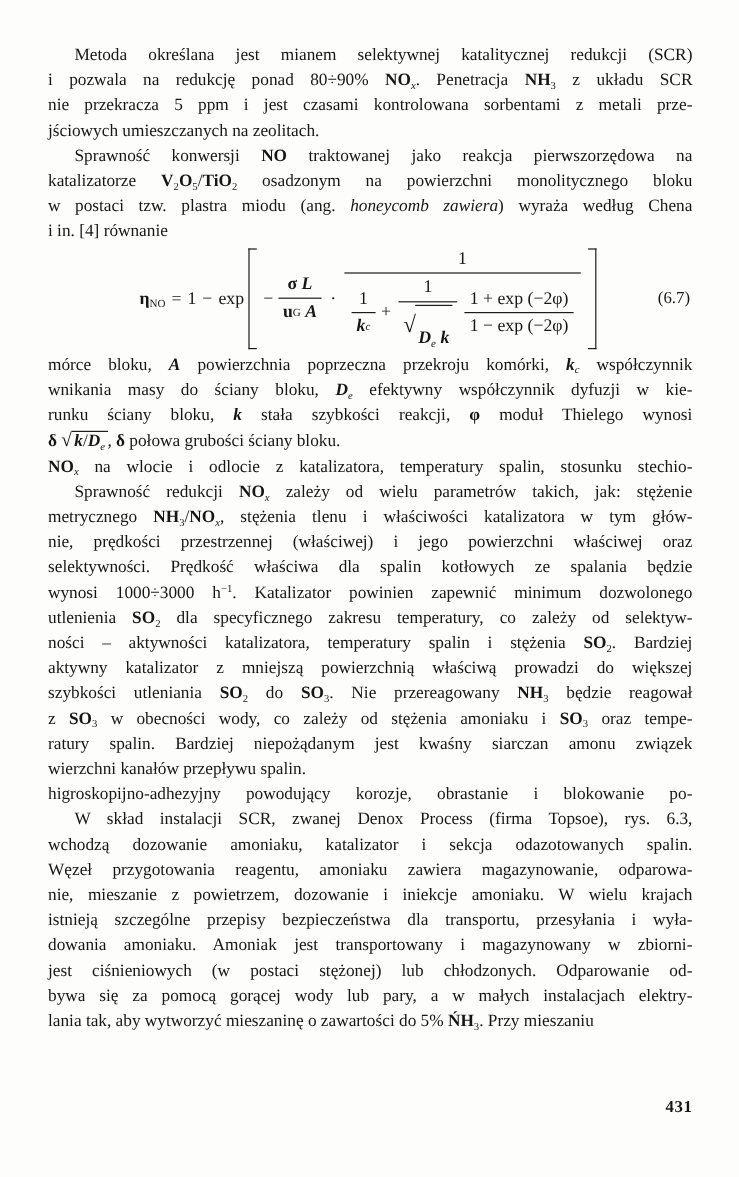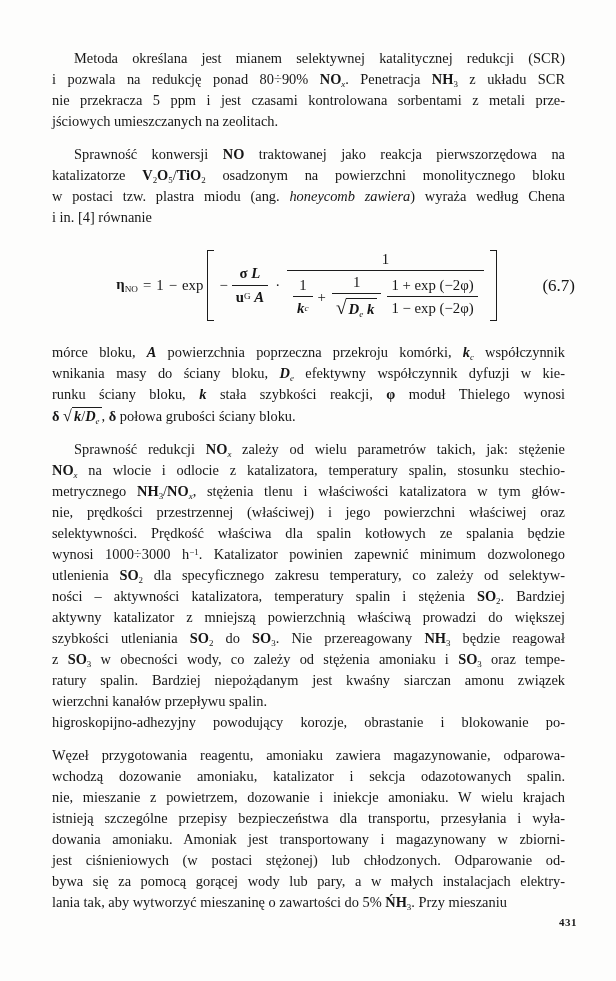--- a/index.html
+++ b/index.html
@@ -9,21 +9,21 @@
     font-family:"Liberation Serif", serif;
     color:#161616;
     position:relative;
     overflow:hidden;
   }
   .page{position:absolute;inset:0;background:#fdfdfc;}
   .text{
     position:absolute;left:40px;top:36px;width:537px;
     font-size:14.4px;line-height:21px;
   }
-  .para{margin:12px;}
+  .para{margin:0;}
   .ln{
     text-align:justify;
     text-align-last:justify;
     -moz-text-align-last:justify;
     white-space:normal;
   }
   .ln.last{text-align-last:left;-moz-text-align-last:left;}
   .ln.ind{text-indent:22px;}
   b{font-weight:bold;}
   i{font-style:italic;}
@@ -54,36 +54,36 @@
     border-bottom:1.3px solid #1c1c1c;
     padding:0 4px 2px;
     display:flex;align-items:flex-end;justify-content:center;
   }
   .fden{
     padding:2px 4px 0;
     display:inline-flex;align-items:center;justify-content:center;
   }
   .denrow{display:inline-flex;align-items:center;gap:2px;}
   .rsign{font-size:1.3em;margin-right:-1px;}
-  .rad{border-top:1.2px solid #1c1c1c;padding:1px 3px 0;}
+  .rad{border-top:1.2px solid #1c1c1c;padding:18px 3px 0;}
   .brk{
     align-self:stretch;width:6px;
     border:1.6px solid #1c1c1c;
     margin:0 4px;
   }
   .brk.l{border-right:none;}
   .brk.r{border-left:none;}
   .eqno{
     position:absolute;right:2px;top:50%;
     transform:translateY(-50%);
-    font-size:17px;
+    font-size:14px;
   }
   .pageno{
     position:absolute;right:39px;top:916px;
-    font-size:11px;font-weight:bold;letter-spacing:0.5px;
+    font-size:14px;font-weight:bold;letter-spacing:0.5px;
   }
 </style>
 </head>
 <body>
 
 <div class="page">
   <div class="text">
 
     <div id="before">
         <div class="para">
@@ -144,38 +144,39 @@
     </div>
 
     <div id="after">
         <div class="para">
           <div class="ln">mórce bloku, <b><i>A</i></b> powierzchnia poprzeczna przekroju komórki, <b><i>k</i></b><sub><i>c</i></sub> współczynnik</div>
           <div class="ln">wnikania masy do ściany bloku, <b><i>D</i></b><sub><i>e</i></sub> efektywny współczynnik dyfuzji w kie-</div>
           <div class="ln">runku ściany bloku, <b><i>k</i></b> stała szybkości reakcji, <b>φ</b> moduł Thielego wynosi</div>
           <div class="ln last"><b>δ</b> <span class="rsx">√</span><span class="ovx"><b><i>k</i></b>/<b><i>D</i></b><sub><i>e</i></sub></span>, <b>δ</b> połowa grubości ściany bloku.</div>
         </div>
         <div class="para">
+          <div class="ln"><b>NO</b><sub><i>x</i></sub> na wlocie i odlocie z katalizatora, temperatury spalin, stosunku stechio-</div>
           <div class="ln ind">Sprawność redukcji <b>NO</b><sub><i>x</i></sub> zależy od wielu parametrów takich, jak: stężenie</div>
-          <div class="ln"><b>NO</b><sub><i>x</i></sub> na wlocie i odlocie z katalizatora, temperatury spalin, stosunku stechio-</div>
           <div class="ln">metrycznego <b>NH</b><sub>3</sub>/<b>NO</b><sub><i>x</i></sub>, stężenia tlenu i właściwości katalizatora w tym głów-</div>
           <div class="ln">nie, prędkości przestrzennej (właściwej) i jego powierzchni właściwej oraz</div>
           <div class="ln">selektywności. Prędkość właściwa dla spalin kotłowych ze spalania będzie</div>
           <div class="ln">wynosi 1000÷3000 h<sup>−1</sup>. Katalizator powinien zapewnić minimum dozwolonego</div>
           <div class="ln">utlenienia <b>SO</b><sub>2</sub> dla specyficznego zakresu temperatury, co zależy od selektyw-</div>
           <div class="ln">ności – aktywności katalizatora, temperatury spalin i stężenia <b>SO</b><sub>2</sub>. Bardziej</div>
           <div class="ln">aktywny katalizator z mniejszą powierzchnią właściwą prowadzi do większej</div>
           <div class="ln">szybkości utleniania <b>SO</b><sub>2</sub> do <b>SO</b><sub>3</sub>. Nie przereagowany <b>NH</b><sub>3</sub> będzie reagował</div>
           <div class="ln">z <b>SO</b><sub>3</sub> w obecności wody, co zależy od stężenia amoniaku i <b>SO</b><sub>3</sub> oraz tempe-</div>
           <div class="ln">ratury spalin. Bardziej niepożądanym jest kwaśny siarczan amonu związek</div>
           <div class="ln last">wierzchni kanałów przepływu spalin.</div>
           <div class="ln">higroskopijno-adhezyjny powodujący korozje, obrastanie i blokowanie po-</div>
         </div>
         <div class="para">
+          <div class="ln ind">W skład instalacji SCR, zwanej Denox Process (firma Topsoe), rys. 6.3,</div>
+          <div class="ln">wchodzą dozowanie amoniaku, katalizator i sekcja odazotowanych spalin.</div>
           <div class="ln">Węzeł przygotowania reagentu, amoniaku zawiera magazynowanie, odparowa-</div>
-          <div class="ln">wchodzą dozowanie amoniaku, katalizator i sekcja odazotowanych spalin.</div>
           <div class="ln">nie, mieszanie z powietrzem, dozowanie i iniekcje amoniaku. W wielu krajach</div>
           <div class="ln">istnieją szczególne przepisy bezpieczeństwa dla transportu, przesyłania i wyła-</div>
           <div class="ln">dowania amoniaku. Amoniak jest transportowany i magazynowany w zbiorni-</div>
           <div class="ln">jest ciśnieniowych (w postaci stężonej) lub chłodzonych. Odparowanie od-</div>
           <div class="ln">bywa się za pomocą gorącej wody lub pary, a w małych instalacjach elektry-</div>
           <div class="ln last">lania tak, aby wytworzyć mieszaninę o zawartości do 5% <b>ŃH</b><sub>3</sub>. Przy mieszaniu</div>
         </div>
       </div>
 
   </div>

